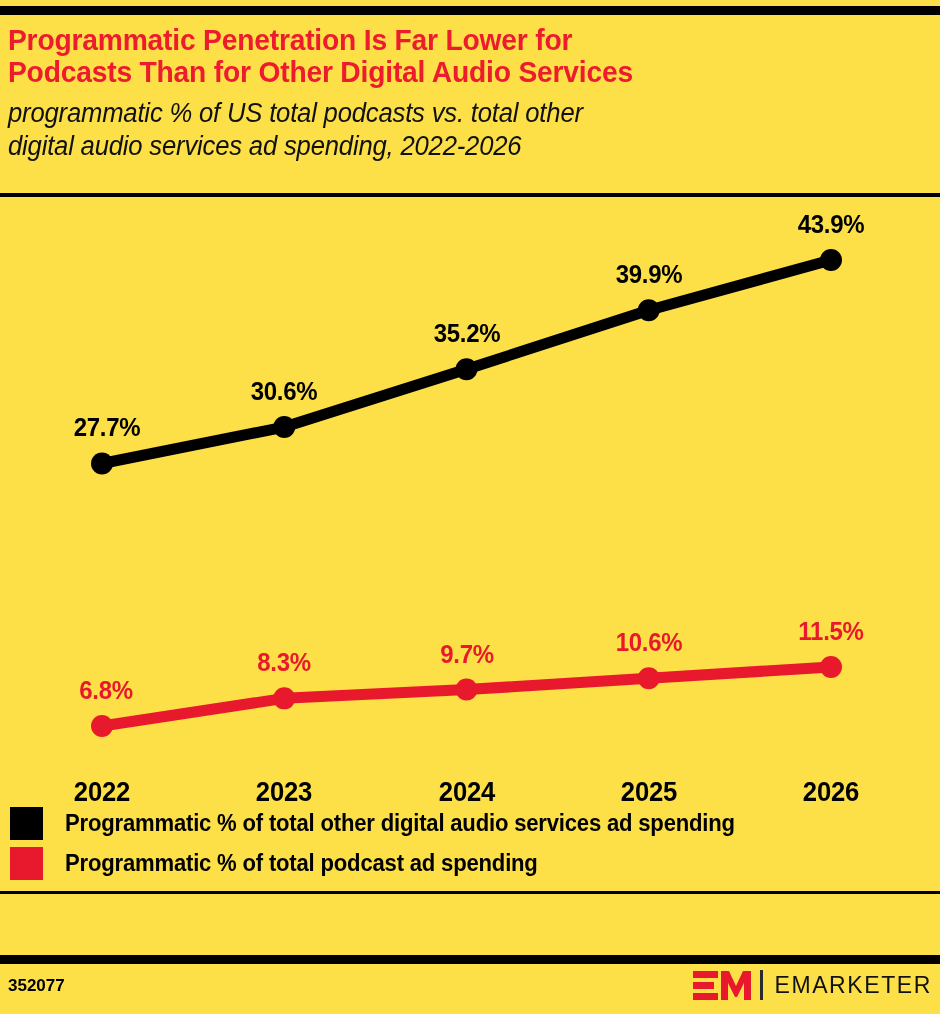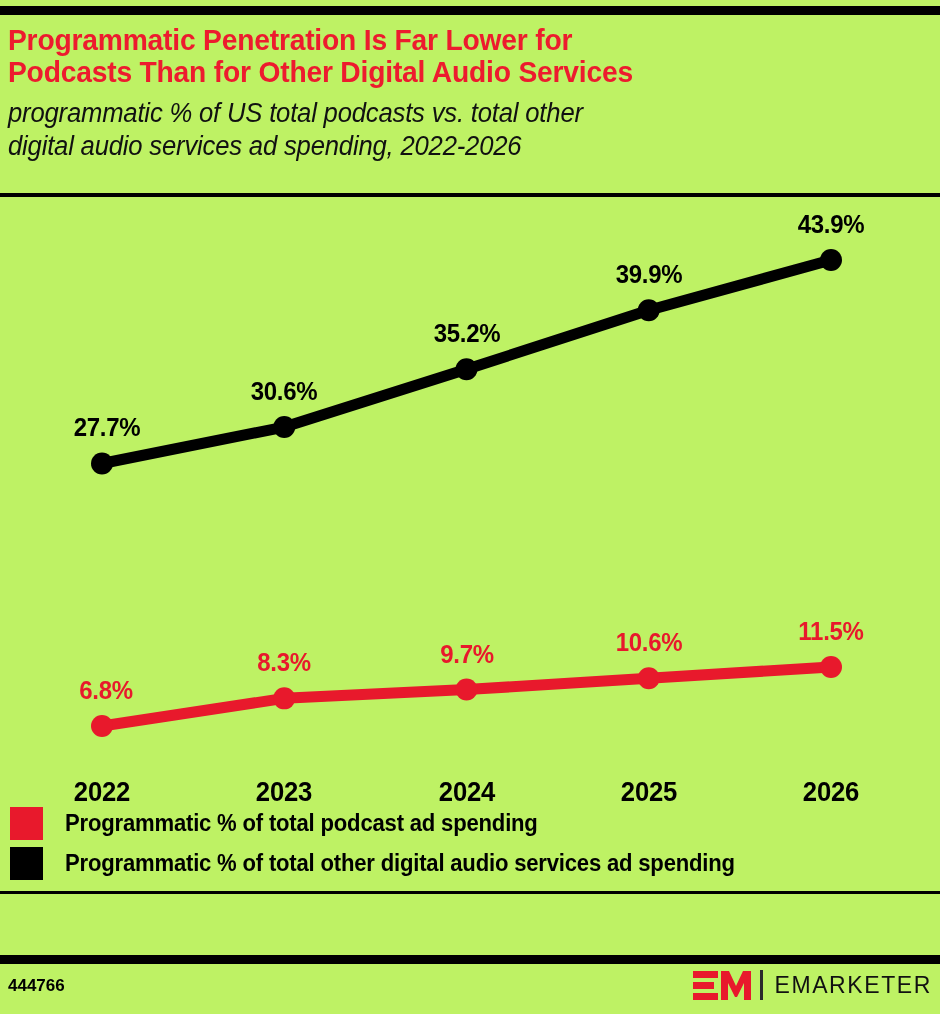--- a/index.html
+++ b/index.html
@@ -5,21 +5,21 @@
   * { margin:0; padding:0; box-sizing:border-box; }
   html, body {
     width:940px; height:1014px;
     background:#ffffff;
     font-family:"Liberation Sans", sans-serif;
     -webkit-font-smoothing:antialiased;
   }
   #page {
     position:relative;
     width:940px; height:1014px;
-    background:#bef264;
+    background:#fde047;
     overflow:hidden;
   }
 
   
   .top-rule {
     position:absolute; left:0; top:6px;
     width:940px; height:9px;
     background:#000000;
   }
 
@@ -226,33 +226,33 @@
   <div class="xaxis" id="xaxis">
       <div class="xtick" style="left: 102px; top: 0px;">2022</div>
       <div class="xtick" style="left: 284.25px; top: 0px;">2023</div>
       <div class="xtick" style="left: 466.5px; top: 0px;">2024</div>
       <div class="xtick" style="left: 648.75px; top: 0px;">2025</div>
       <div class="xtick" style="left: 831px; top: 0px;">2026</div>
     </div>
 
   <div class="legend">
     <div class="legend-row">
+      <span class="swatch" id="swatch-1" style="background: rgb(0, 0, 0);"></span>
+      <span class="legend-label">Programmatic % of total other digital audio services ad spending</span>
+    </div>
+    <div class="legend-row">
       <span class="swatch" id="swatch-0" style="background: rgb(232, 25, 44);"></span>
       <span class="legend-label">Programmatic % of total podcast ad spending</span>
     </div>
-    <div class="legend-row">
-      <span class="swatch" id="swatch-1" style="background: rgb(0, 0, 0);"></span>
-      <span class="legend-label">Programmatic % of total other digital audio services ad spending</span>
-    </div>
   </div>
 
   <div class="notes-rule"></div>
 
   <div class="footer-rule"></div>
-  <div class="chart-id">444766</div>
+  <div class="chart-id">352077</div>
 
   <div class="brand">
     <svg class="brand-mark" width="58" height="31" viewBox="0 0 58 31">
       <rect x="0" y="1" width="25" height="7" fill="#E8192C"></rect>
       <rect x="0" y="12" width="21" height="7" fill="#E8192C"></rect>
       <rect x="0" y="23" width="25" height="7" fill="#E8192C"></rect>
       <polygon points="28,30 28,1 36,1 43,16 50,1 58,1 58,30 51,30 51,13 44,27 42,27 35,13 35,30" fill="#E8192C"></polygon>
     </svg>
     <span class="brand-divider"></span>
     <span class="brand-word">EMARKETER</span>

